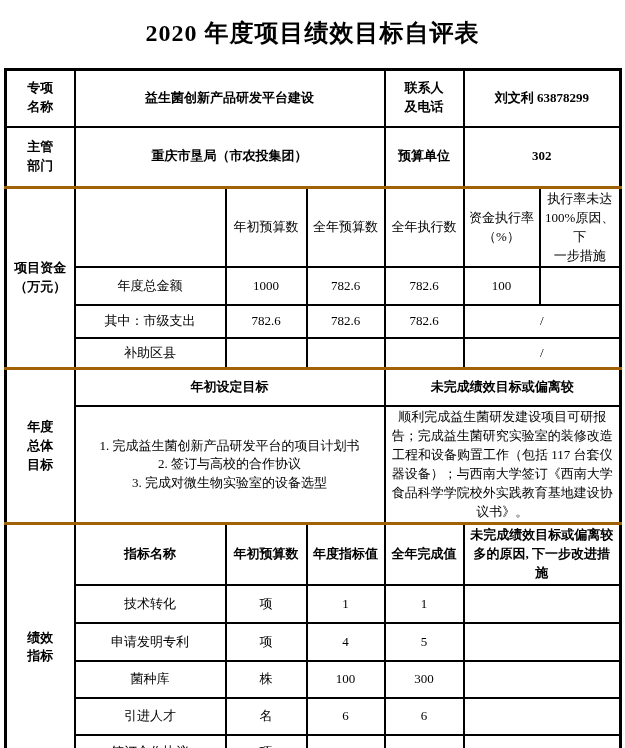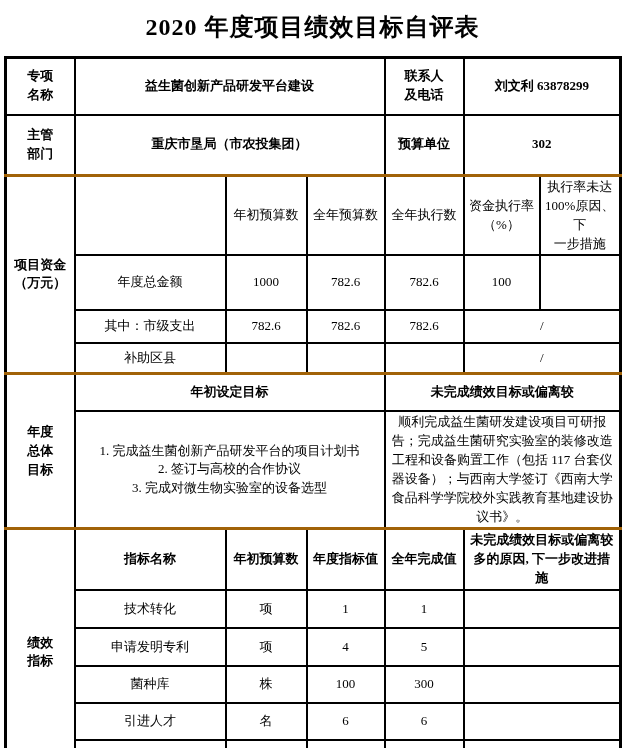--- a/index.html
+++ b/index.html
@@ -10,21 +10,21 @@
     font-family: "Liberation Serif", "DejaVu Serif", serif;
   }
   .page {
     position: relative;
     width: 625px;
     height: 748px;
     background: #ffffff;
     overflow: hidden;
   }
   .title {
-    margin: 4px;
+    margin: 10px;
     padding-top: 7px;
     padding-bottom: 9px;
     text-align: center;
     font-size: 24px;
     font-weight: bold;
     letter-spacing: 1px;
     font-family: "Liberation Serif", "DejaVu Serif", serif;
   }
   table.grid {
     margin-left: 4px;
@@ -95,21 +95,21 @@
       <td class="pre">年初预算数</td>
       <td class="pre">全年预算数</td>
       <td class="pre">全年执行数</td>
       <td class="pre">资金执行率
 （%）</td>
       <td class="pre small">执行率未达
 100%原因、下
 一步措施</td>
     </tr>
 
-    <tr style="height:55px">
+    <tr style="height:38px">
       <td>年度总金额</td>
       <td>1000</td>
       <td>782.6</td>
       <td>782.6</td>
       <td>100</td>
       <td></td>
     </tr>
 
     <tr style="height:33px">
       <td>其中：市级支出</td>

